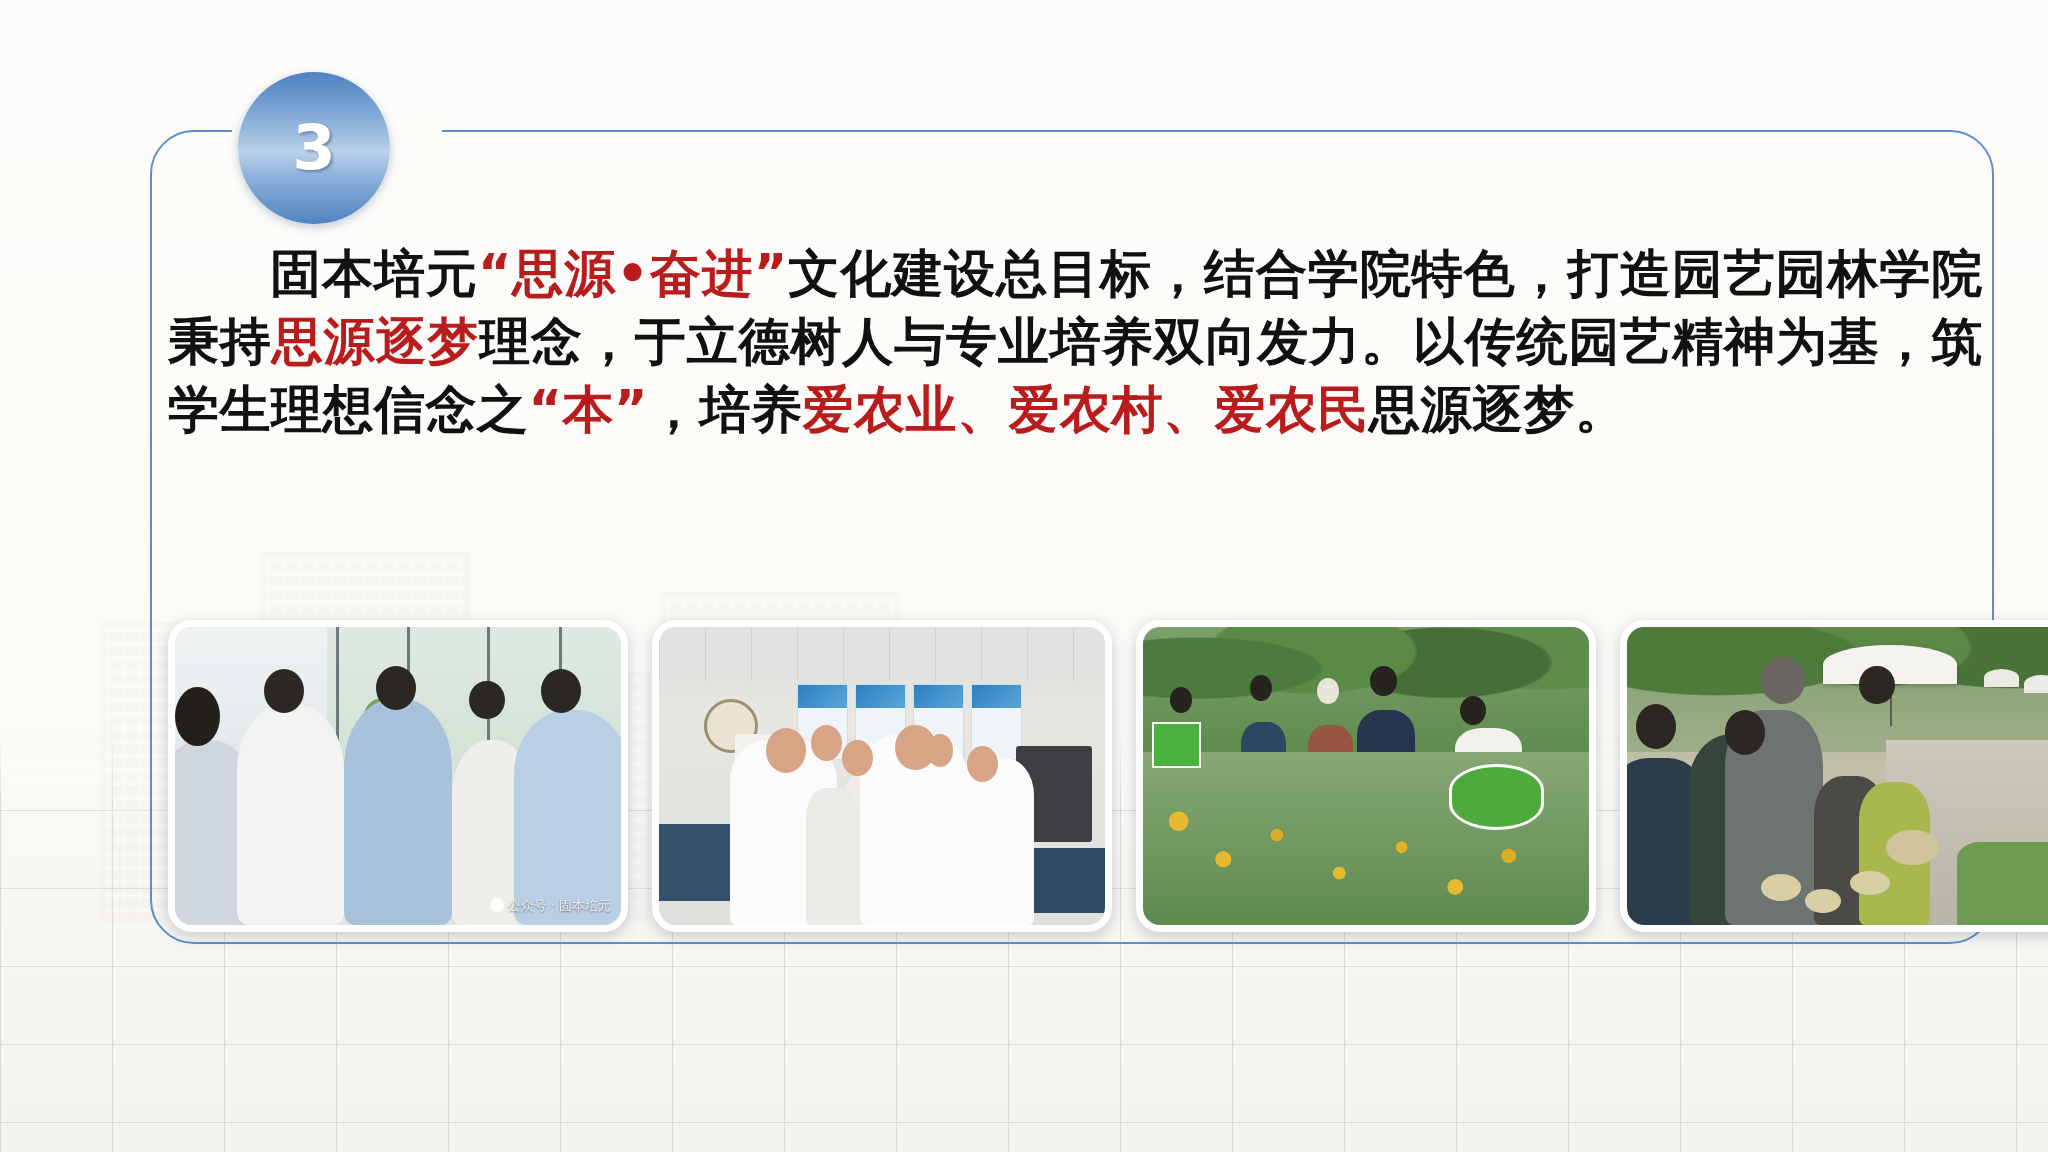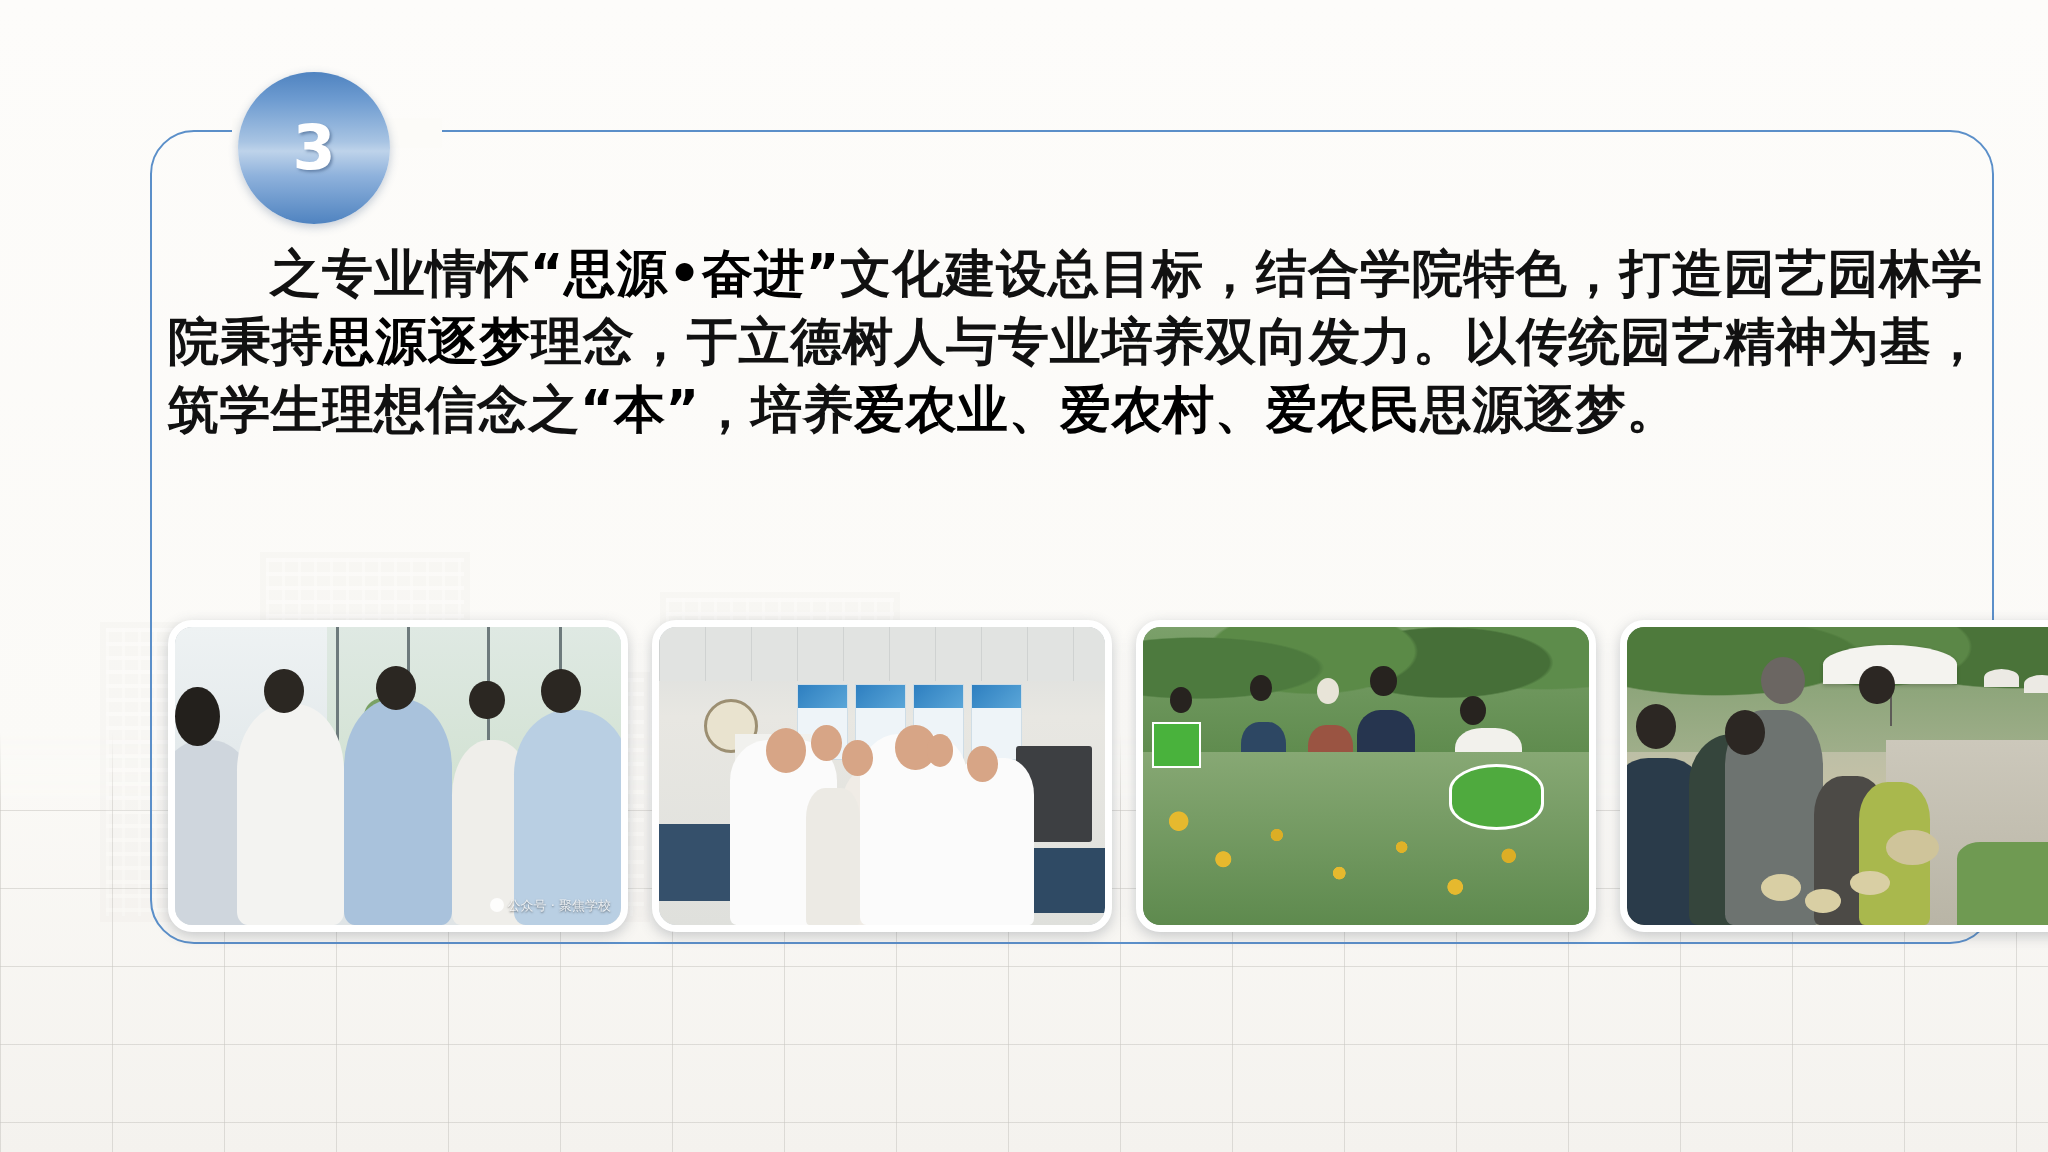--- a/index.html
+++ b/index.html
@@ -59,21 +59,21 @@
   }
   
   .body-text{
     position:absolute;left:168px;top:240px;width:1815px;
     font-size:51px;line-height:1.33;font-weight:bold;color:#111111;
     letter-spacing:.5px;
     font-family:"DejaVu Sans","Liberation Sans",sans-serif;
     text-align:justify;text-justify:inter-character;
   }
   .body-text p{margin:0 0 4px 0;text-indent:2em;}
-  .red{color:#000000;}
+  .red{color:#b91c1c;}
   
   .photos{position:absolute;left:168px;top:620px;display:flex;gap:24px;}
   .photo{
     width:460px;height:312px;border-radius:24px;overflow:hidden;position:relative;
     border:7px solid #ffffff;box-sizing:border-box;
     box-shadow:0 4px 14px rgba(70,80,95,.28);
     background:#cfd6da;
   }
   .photo .inner{position:absolute;inset:0;overflow:hidden;border-radius:17px;}
   .wm{
@@ -160,21 +160,21 @@
   </div>
 
   <div class="frame"></div>
   <div class="frame-mask"></div>
 
   <div class="badge">
     <span class="badge-num">3</span>
   </div>
 
   <div class="body-text">
-    <p><span>之专业情怀</span><span class="red">“思源•奋进”</span><span>文化建设总目标，结合学院特色，打造园艺园林学院秉持</span><span class="red">思源逐梦</span><span>理念，于立德树人与专业培养双向发力。以传统园艺精神为基，筑学生理想信念之</span><span class="red">“本”</span><span>，培养</span><span class="red">爱农业、爱农村、爱农民</span><span>思源逐梦。</span></p>
+    <p><span>固本培元</span><span class="red">“思源•奋进”</span><span>文化建设总目标，结合学院特色，打造园艺园林学院秉持</span><span class="red">思源逐梦</span><span>理念，于立德树人与专业培养双向发力。以传统园艺精神为基，筑学生理想信念之</span><span class="red">“本”</span><span>，培养</span><span class="red">爱农业、爱农村、爱农民</span><span>思源逐梦。</span></p>
   </div>
 
   <div class="photos">
 
     <div class="photo">
       <div class="inner p1">
         <div class="win"></div>
         <div class="mull" style="left:36%"></div>
         <div class="mull" style="left:52%"></div>
         <div class="mull" style="left:70%"></div>
@@ -184,21 +184,21 @@
         <div class="person" style="left:14%;width:24%;height:74%;background:#f3f3f1;"></div>
         <div class="person" style="left:38%;width:24%;height:76%;background:#a9c2dc;"></div>
         <div class="person" style="left:62%;width:18%;height:62%;background:#efeeea;"></div>
         <div class="person" style="left:76%;width:26%;height:72%;background:#b9cfe3;"></div>
         <div style="position:absolute;left:20%;top:14%;width:9%;height:15%;border-radius:50%;background:#2b2722;"></div>
         <div style="position:absolute;left:45%;top:13%;width:9%;height:15%;border-radius:50%;background:#2b2722;"></div>
         <div style="position:absolute;left:66%;top:18%;width:8%;height:13%;border-radius:50%;background:#2b2722;"></div>
         <div style="position:absolute;left:82%;top:14%;width:9%;height:15%;border-radius:50%;background:#2b2722;"></div>
         <div style="position:absolute;left:0;top:20%;width:10%;height:20%;border-radius:50%;background:#23201c;"></div>
         <div class="wm">
-          <span class="dot"></span><span>公众号 · 聚焦学校</span>
+          <span class="dot"></span><span>公众号 · 固本培元</span>
         </div>
       </div>
     </div>
 
     <div class="photo">
       <div class="inner p2">
         <div class="ceil"></div>
         <div class="poster" style="left:31%">
             <i></i>
           </div>

